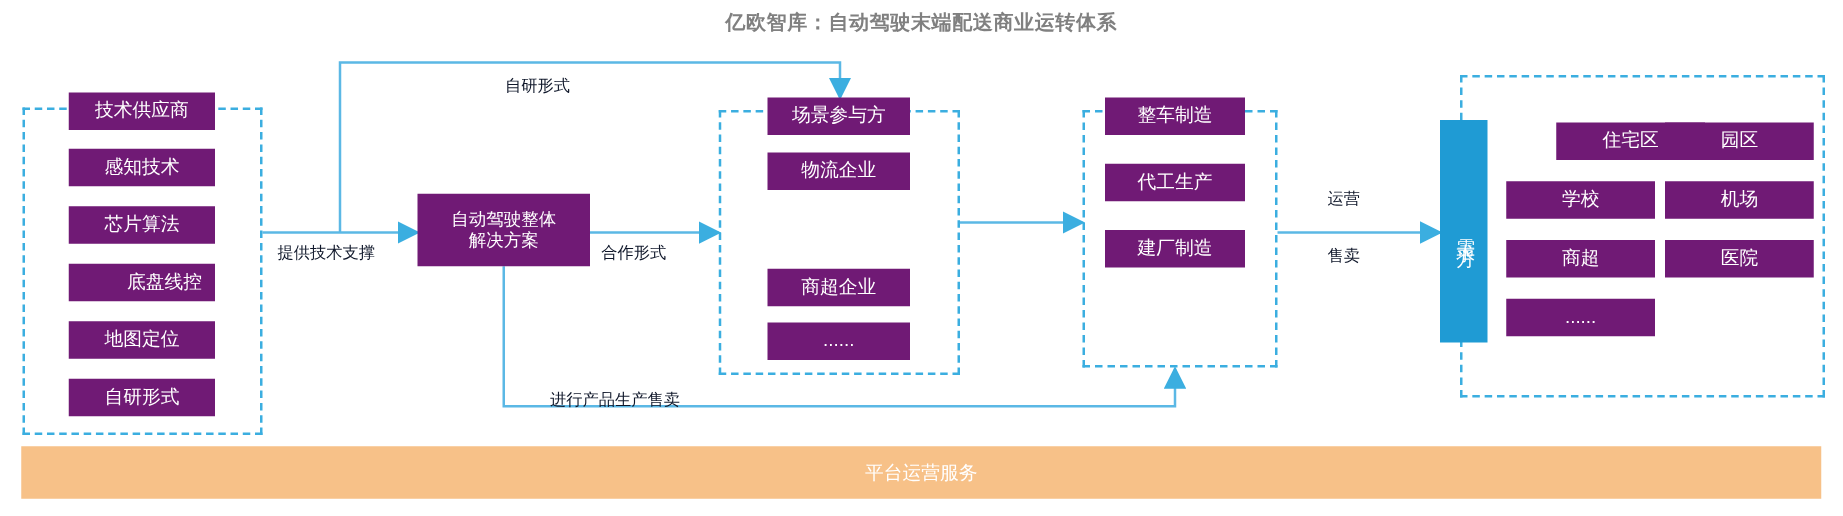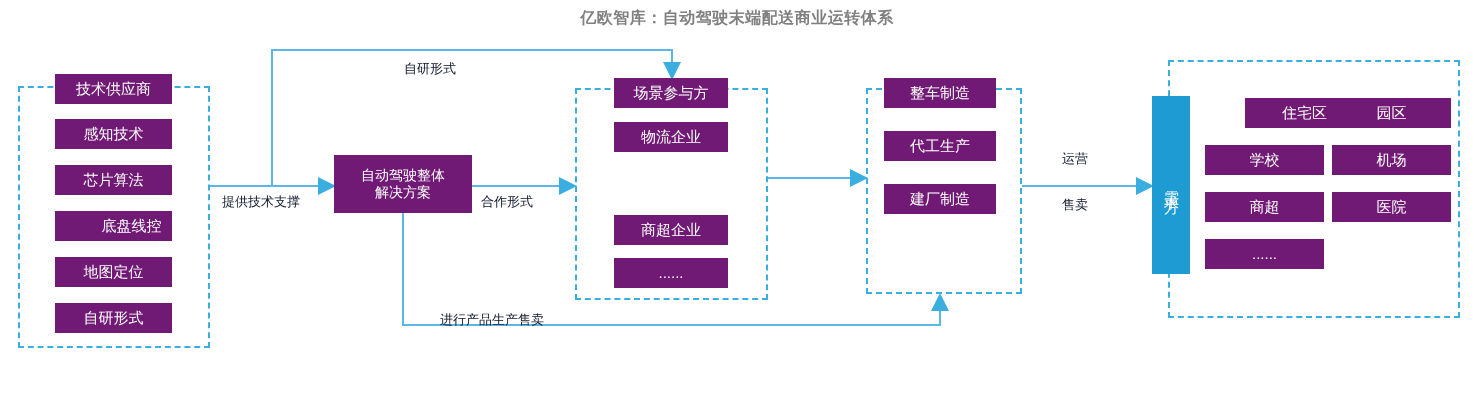--- a/index.html
+++ b/index.html
@@ -134,14 +134,15 @@
   <div class="bluebox" style="left:1332px;top:145px;width:119px;height:30px;">机场</div>
   <div class="bluebox" style="left:1332px;top:192px;width:119px;height:30px;">医院</div>
 
   <div class="conn-label" style="left:404px;top:60px;">自研形式</div>
   <div class="conn-label" style="left:222px;top:193px;">提供技术支撑</div>
   <div class="conn-label" style="left:481px;top:193px;">合作形式</div>
   <div class="conn-label" style="left:440px;top:311px;">进行产品生产售卖</div>
   <div class="conn-label" style="left:1062px;top:150px;">运营</div>
   <div class="conn-label" style="left:1062px;top:196px;">售卖</div>
 
+  <div class="orange-bar" style="left:17px;top:357px;width:1440px;height:42px;">平台运营服务</div>
 
 </div>
 
 </body></html>

